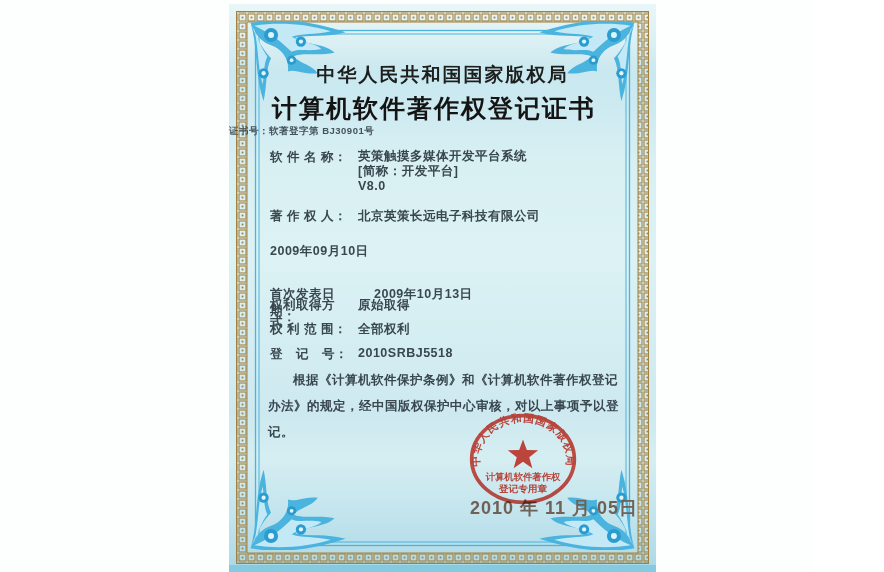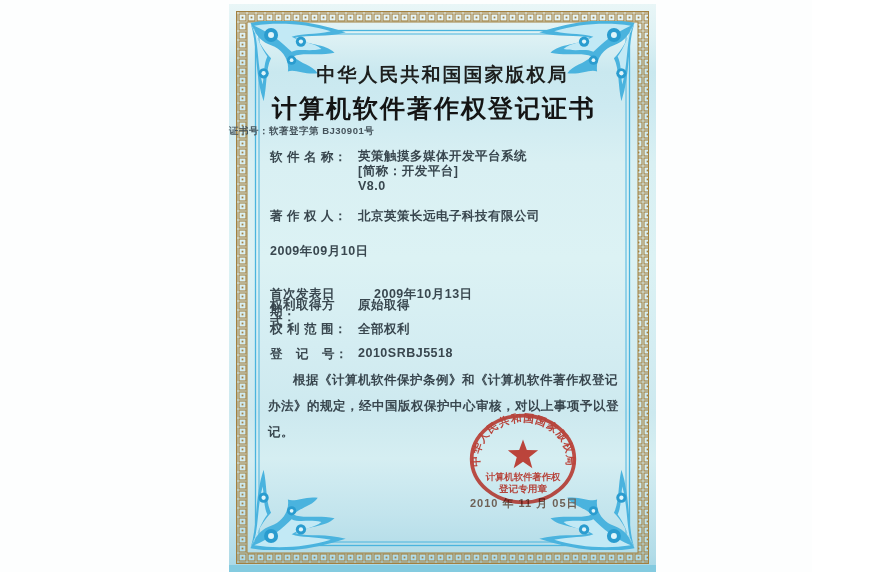--- a/index.html
+++ b/index.html
@@ -40,21 +40,21 @@
   .row-pubdate{top:282px;gap:16px;}
   .row-acq{top:293px;}
   .row-scope{top:317px;}
   .row-regno{top:342px;}
 
   .statement{position:absolute;left:39px;top:363px;width:360px;
     font-size:12.5px;line-height:26px;letter-spacing:0.5px;
     text-indent:2em;color:#39474f;font-weight:bold;}
 
   .issue-date{position:absolute;left:241px;top:492px;
-    font-size:11px;letter-spacing:1px;color:#6e6156;font-weight:bold;}
+    font-size:18px;letter-spacing:1px;color:#6e6156;font-weight:bold;}
   .seal{left:238px;top:408px;width:112px;height:94px;mix-blend-mode:multiply;opacity:0.92;}
 </style>
 </head>
 <body>
 
 <div class="stage">
   <div class="paper">
 
     <svg class="gold-frame" width="427" height="568">
       <defs>

